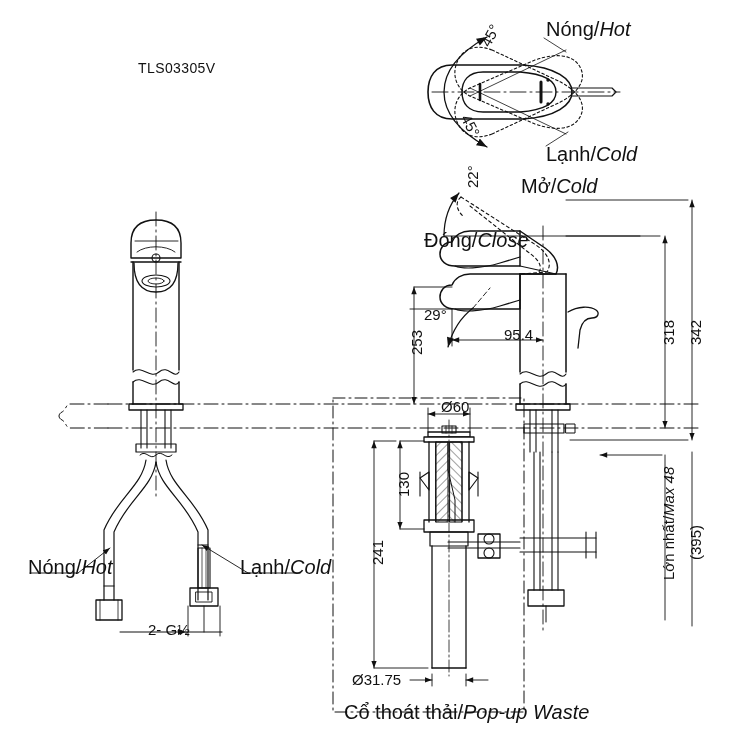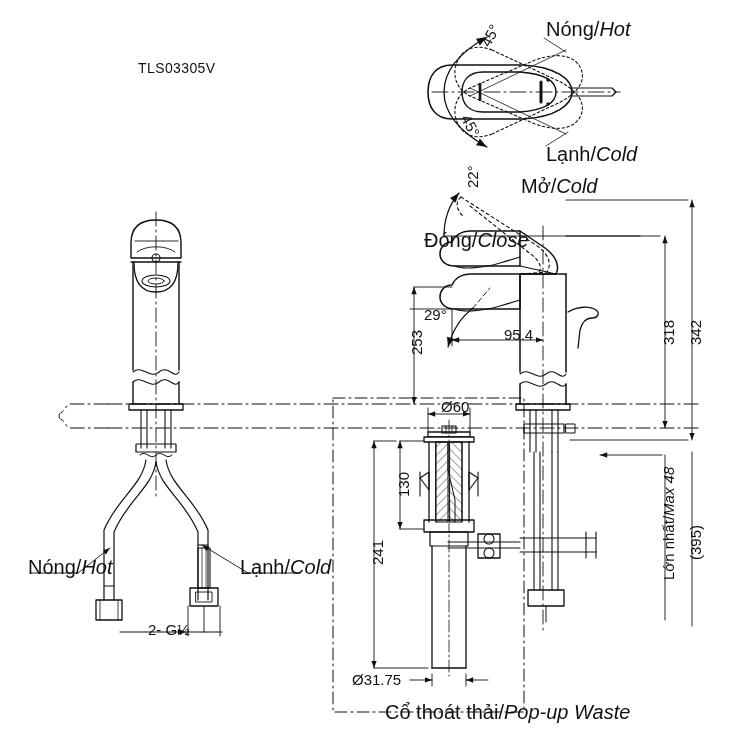--- a/index.html
+++ b/index.html
@@ -306,17 +306,17 @@
   </div>
   <div class="lbl mix" style="left:240px;top:557px;">
     <span>Lạnh/<span class="i">Cold</span></span>
   </div>
   <div class="dim" style="left:148px;top:622px;">2- G½</div>
 
   <div class="dim" style="left:441px;top:399px;text-align:right;">Ø60</div>
   <div class="dim vert" style="left:396px;top:497px;transform:rotate(-90deg);">130</div>
   <div class="dim vert" style="left:370px;top:565px;transform:rotate(-90deg);">241</div>
   <div class="dim" style="left:352px;top:672px;">Ø31.75</div>
-  <div class="lbl mix" style="left:344px;top:702px;margin-left:41px;">
+  <div class="lbl mix" style="left:344px;top:702px;">
     <span>Cổ thoát thải/<span class="i">Pop-up Waste</span></span>
   </div>
 
 </div>
 
 </body></html>

